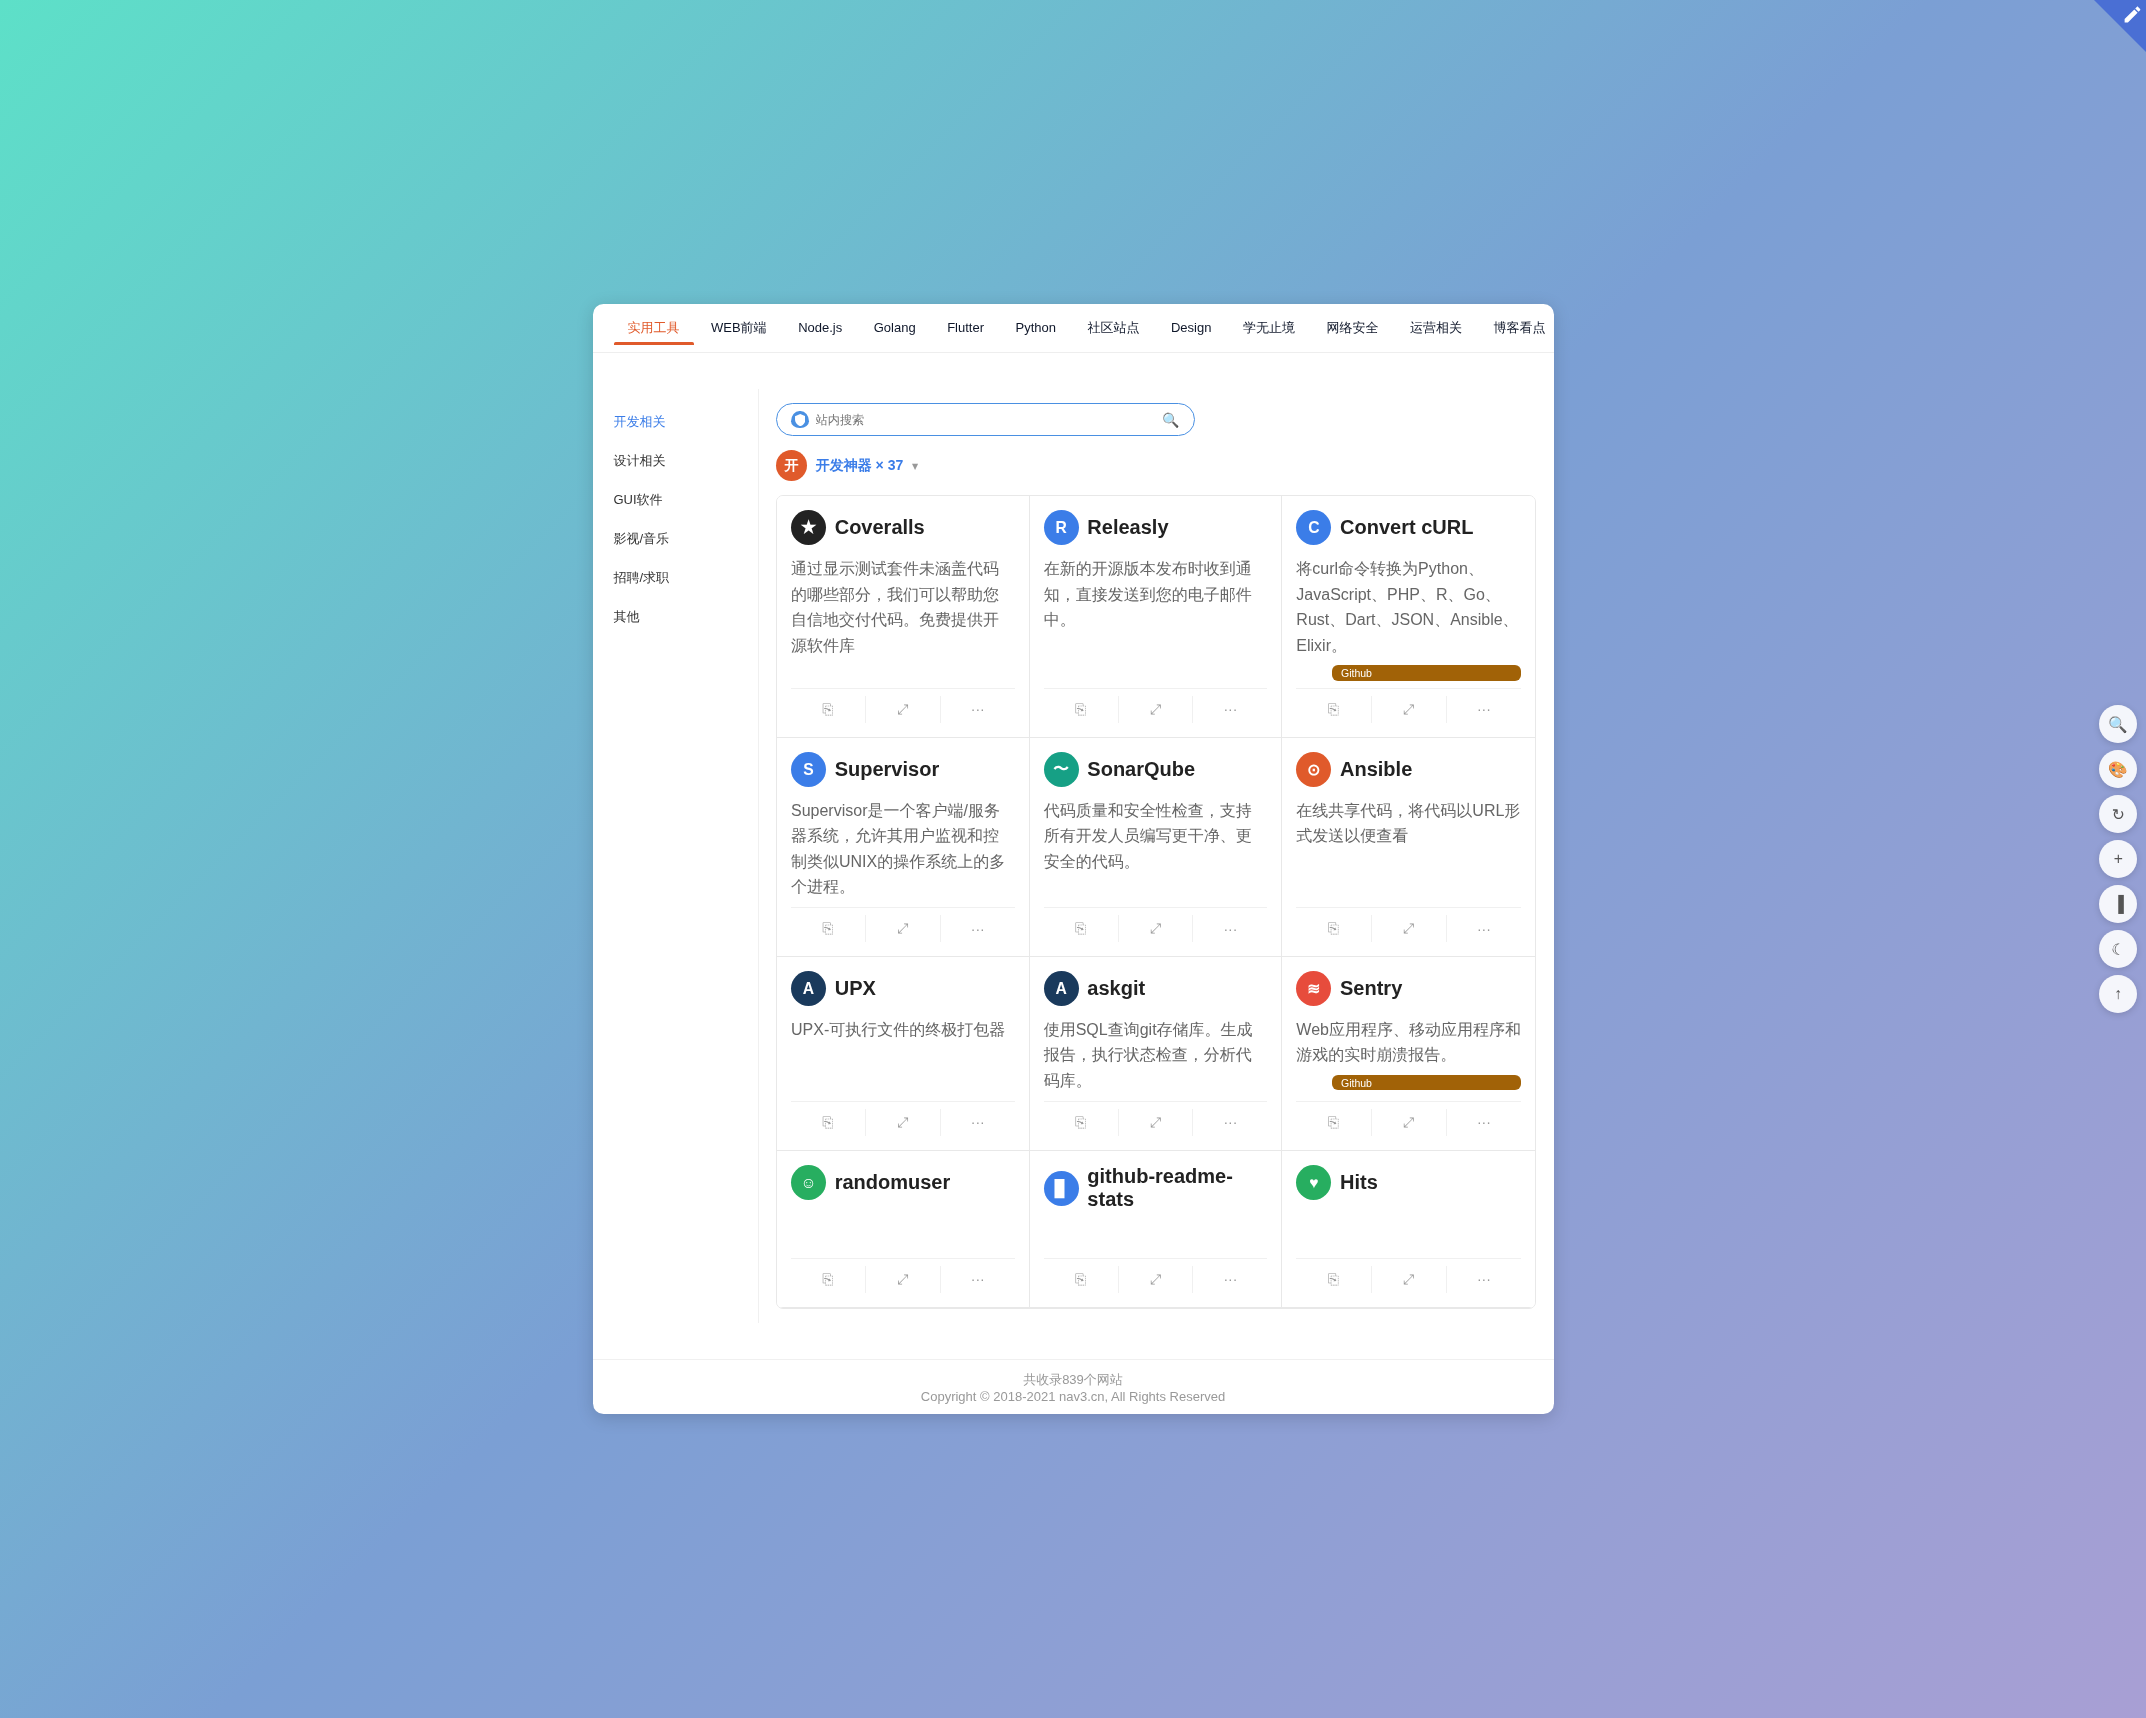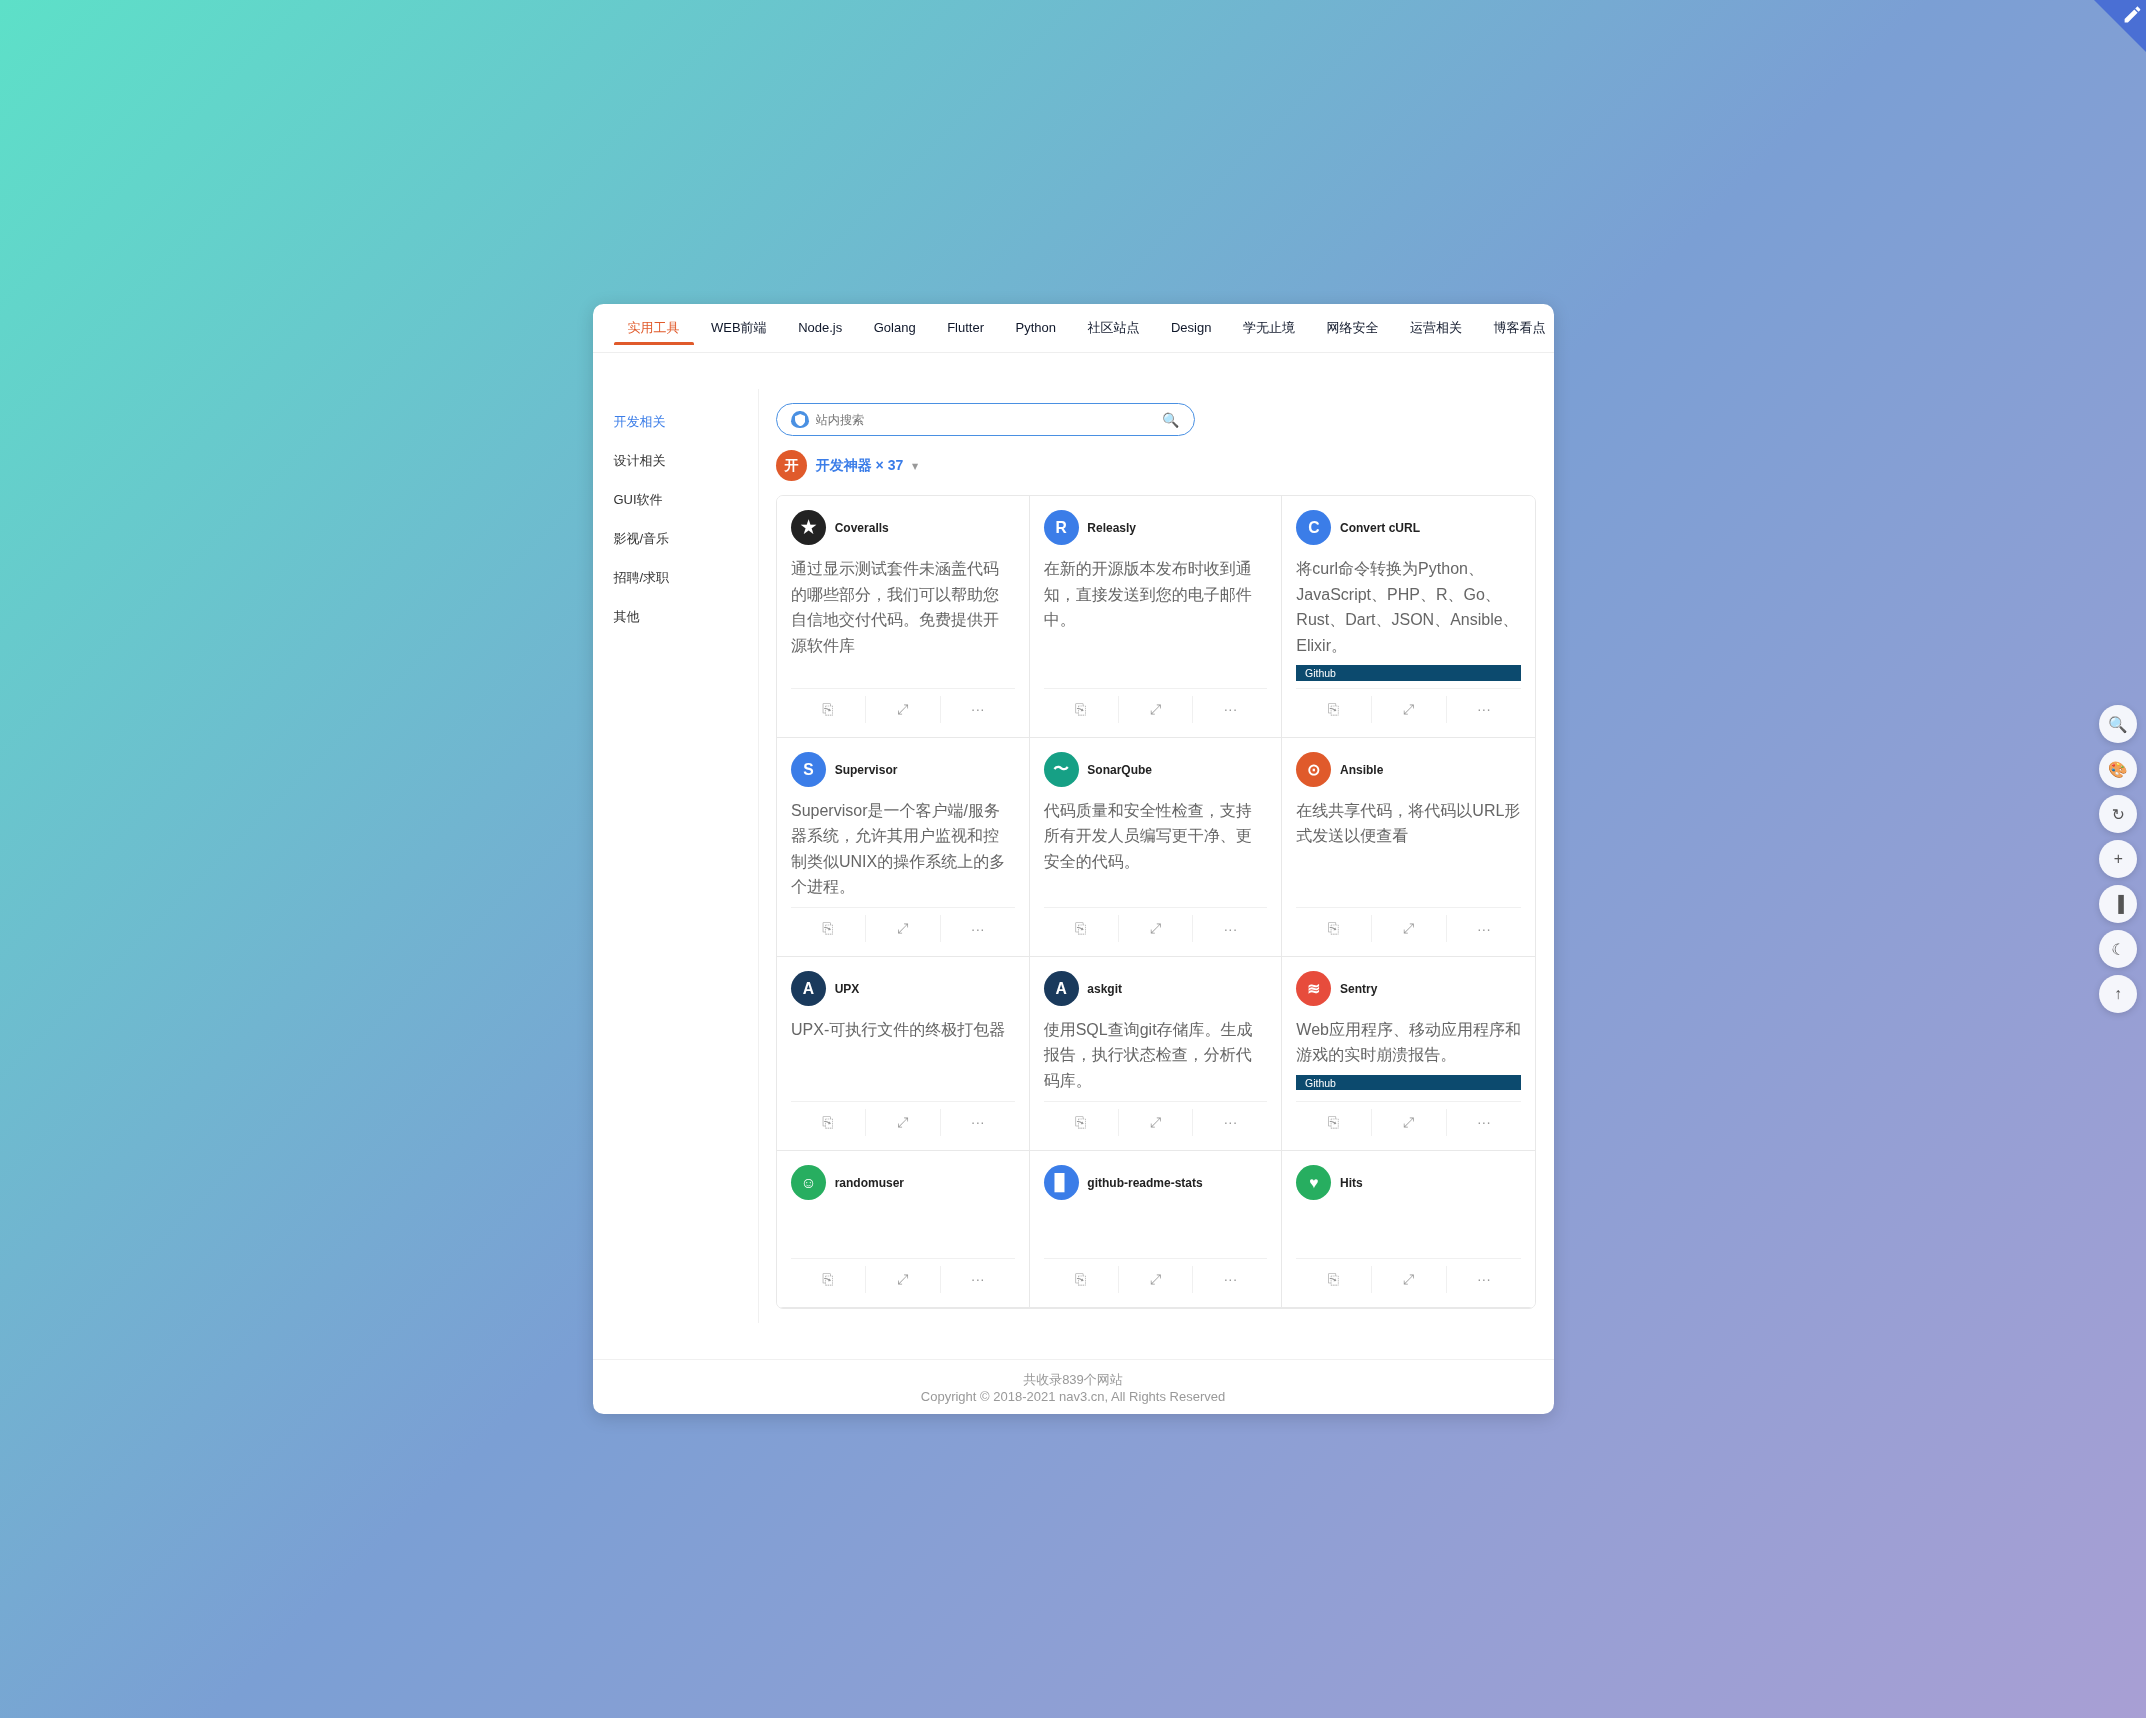--- a/index.html
+++ b/index.html
@@ -192,38 +192,39 @@
       border-radius: 50%;
       display: flex;
       align-items: center;
       justify-content: center;
       font-size: 15.7px;
       font-weight: bold;
       color: #fff;
       flex-shrink: 0;
     }
     .card-name {
-      font-size: 12px;
+      font-size: 20px;
       font-weight: 600;
       color: #222;
     }
     .card-desc {
       font-size: 16px;
       color: #666;
       line-height: 1.6;
       flex: 1;
     }
     .card-tag {
       display: inline-block;
-      background: #0c4a6e;
+      background: #a16207;
       color: #fff;
       font-size: 10.5px;
       padding: 1.7px 8.7px;
-      border-radius: 0;
+      border-radius: 6px;
       margin-top: 7px;
+      margin-left: 36px;
     }
     .card-actions {
       display: flex;
       align-items: center;
       justify-content: center;
       gap: 0;
       border-top: 0.9px solid #f0f0f0;
       margin-top: 7px;
       padding-top: 7px;
     }

